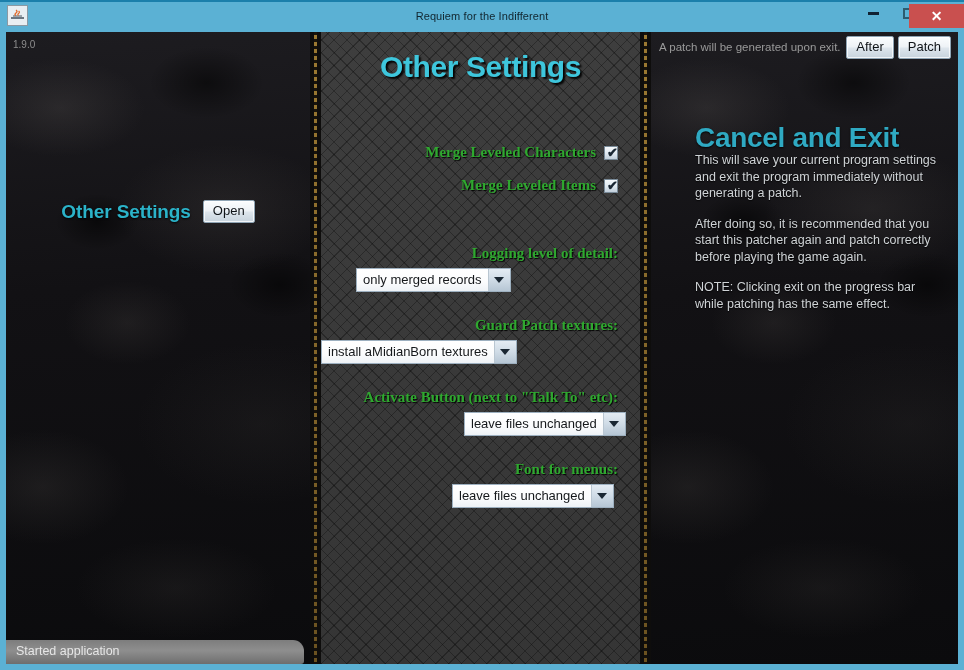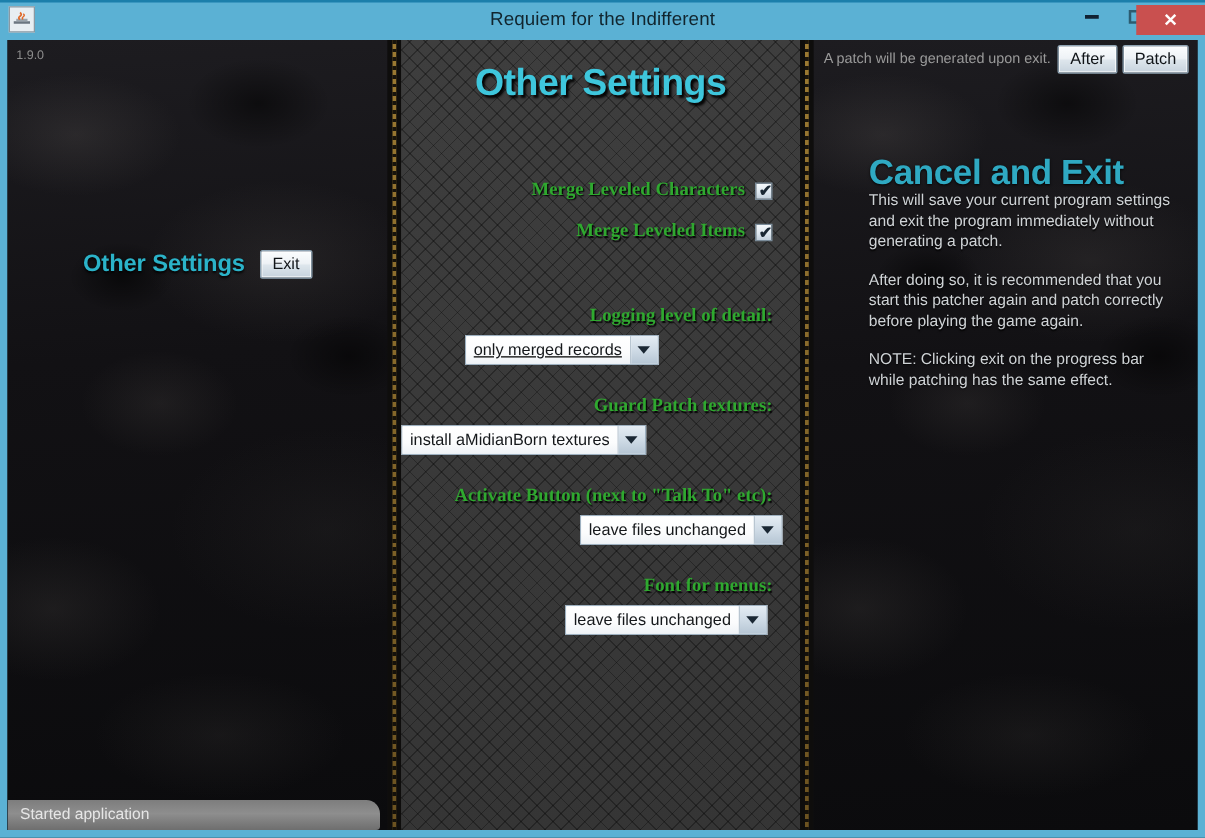--- a/index.html
+++ b/index.html
@@ -35,21 +35,21 @@
     border: 1px solid #8a99a3;
     display: flex; align-items: center; justify-content: center;
     overflow: hidden;
   }
   #app-icon svg { display: block; }
   #window-title {
     position: absolute; left: 0; top: 0;
     width: 964px; height: 32px;
     line-height: 32px;
     text-align: center;
-    font-size: 15px;
+    font-size: 11px;
     color: #11252e;
     letter-spacing: 0.1px;
   }
   .winbtn {
     position: absolute; top: 0;
     height: 26px;
     display: flex; align-items: center; justify-content: center;
     cursor: default;
   }
   #btn-min { left: 855px; width: 36px; }
@@ -260,21 +260,21 @@
     display: flex; align-items: center; justify-content: center;
   }
   .jcombo .jcombo-arrow .chev {
     width: 0; height: 0;
     border-left: 5px solid transparent;
     border-right: 5px solid transparent;
     border-top: 6px solid #1a2733;
   }
 
   #block-logging  { top: 180px; }
-  #block-logging  .field-combo-row { padding-left: 51px; padding-right: 21px; text-decoration: underline; }
+  #block-logging  .field-combo-row { padding-left: 35px; padding-right: 21px; }
   #block-guard    { top: 252px; }
   #block-guard    .field-combo-row { padding-right: 21px; }
   #block-activate { top: 324px; }
   #block-activate .field-combo-row { padding-left: 143px; padding-right: 21px; }
   #block-font     { top: 396px; }
   #block-font     .field-combo-row { padding-left: 131px; padding-right: 21px; }
 
   
   #right-panel {
     position: absolute; left: 645px; top: 0;
@@ -338,21 +338,21 @@
     </div>
   </div>
 
   <div id="content">
 
     <div id="left-panel" class="stone">
       <div id="version-label">1.9.0</div>
 
       <div id="left-center-group">
         <div id="left-heading">Other Settings</div>
-        <button class="jbutton">Exit</button>
+        <button class="jbutton">Open</button>
       </div>
 
       <div id="skyproc-logo">
         <div id="skyproc-powered">powered by</div>
         <div id="skyproc-word">
           <span class="sky">sky</span><span class="proc">proc</span>
         </div>
       </div>
 
       <div id="statusbar">

